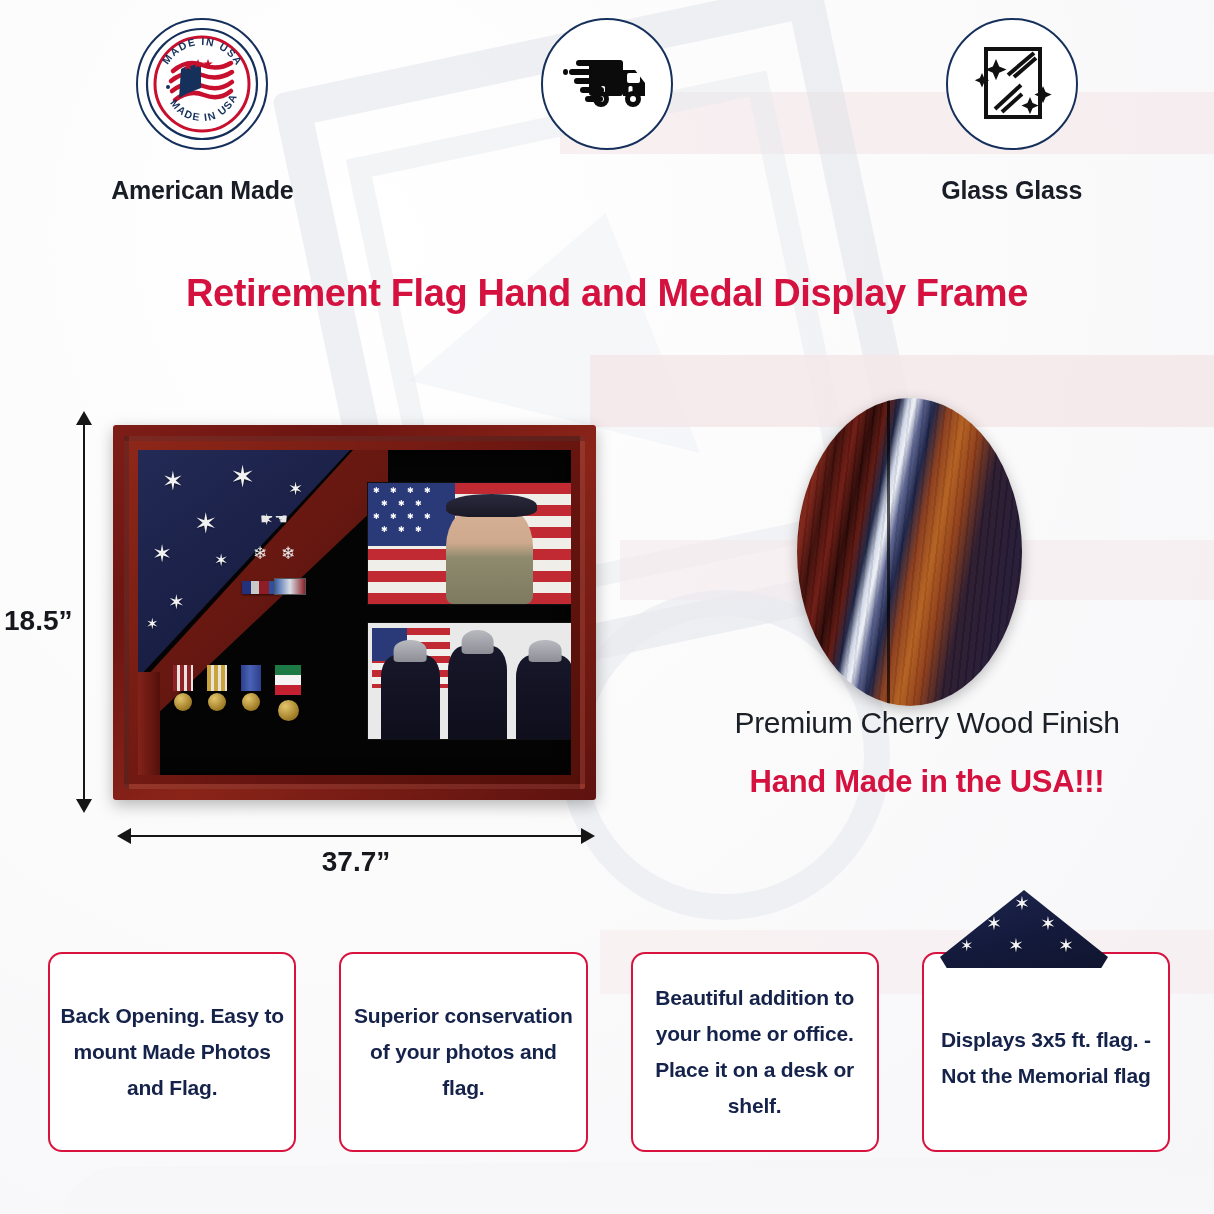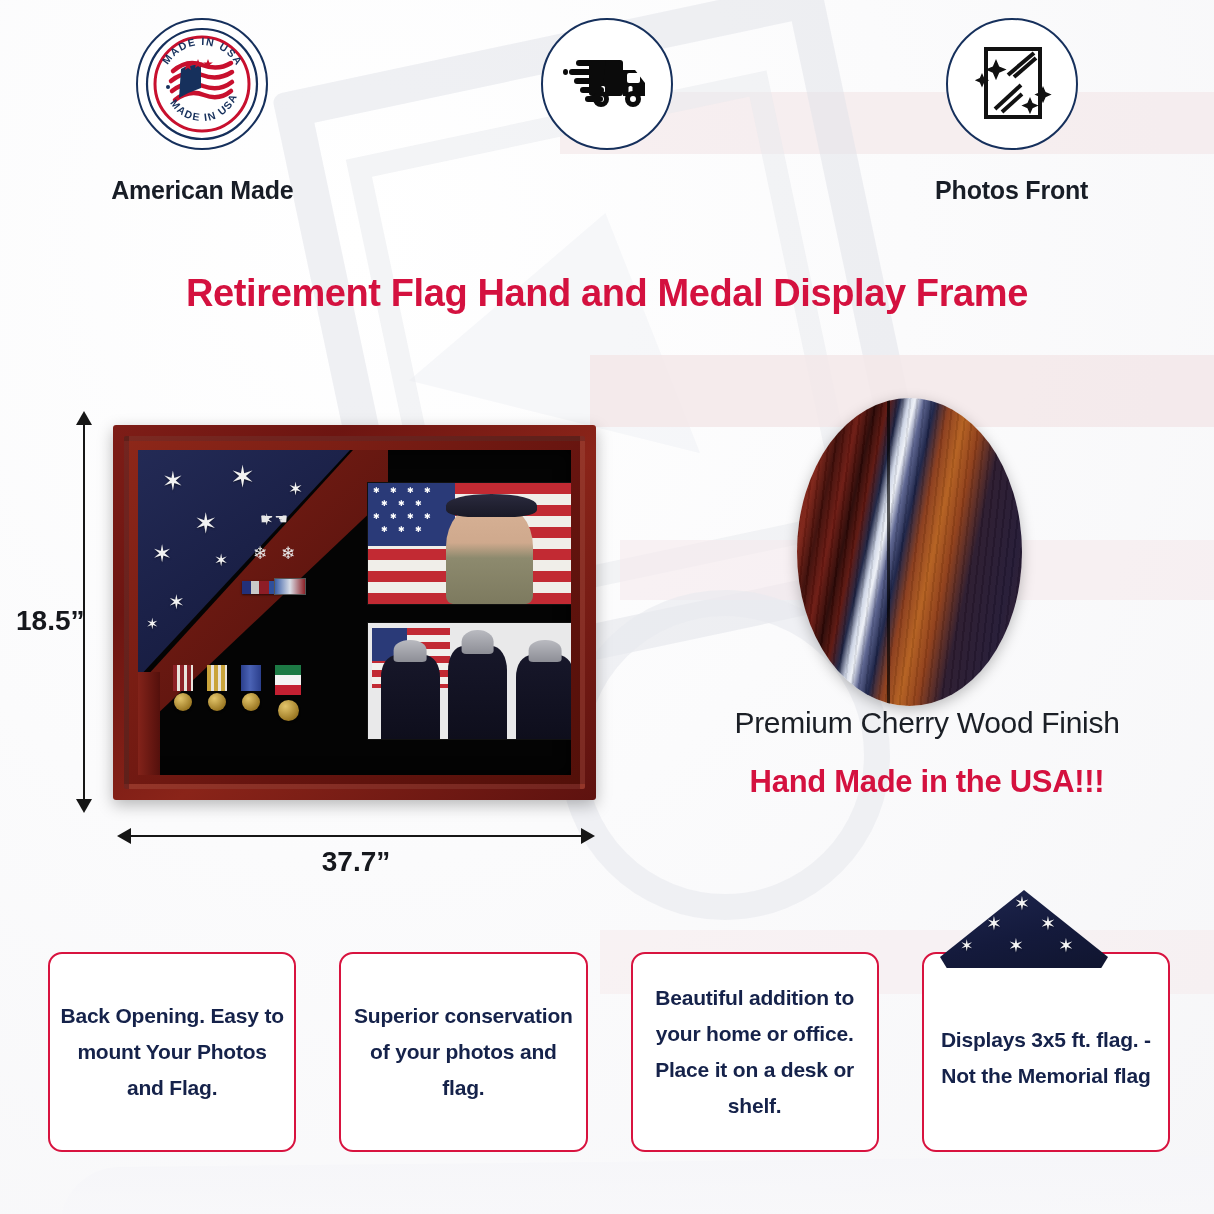--- a/index.html
+++ b/index.html
@@ -74,21 +74,21 @@
   }
 
   .dim-v { position:absolute; left:83px; top:424px; width:2px; height:376px; background:#161616; }
   .dim-v:before, .dim-v:after {
     content:""; position:absolute; left:-7px; width:0; height:0;
     border-left:8px solid transparent; border-right:8px solid transparent;
   }
   .dim-v:before { top:-13px; border-bottom:14px solid #161616; }
   .dim-v:after  { bottom:-13px; border-top:14px solid #161616; }
   .dim-v-label {
-    position:absolute; left:16px; top:605px; font-size:28px; font-weight:800; color:#16181d;
+    position:absolute; left:4px; top:605px; font-size:28px; font-weight:800; color:#16181d;
   }
 
   .dim-h { position:absolute; left:130px; top:835px; width:452px; height:2px; background:#161616; }
   .dim-h:before, .dim-h:after {
     content:""; position:absolute; top:-7px; width:0; height:0;
     border-top:8px solid transparent; border-bottom:8px solid transparent;
   }
   .dim-h:before { left:-13px; border-right:14px solid #161616; }
   .dim-h:after  { right:-13px; border-left:14px solid #161616; }
   .dim-h-label {
@@ -349,21 +349,21 @@
           <line x1="44" y1="36" x2="70" y2="14" stroke="#111" stroke-width="4"></line>
           <line x1="50" y1="38" x2="72" y2="19" stroke="#111" stroke-width="4"></line>
           <line x1="31" y1="70" x2="57" y2="46" stroke="#111" stroke-width="4"></line>
           <line x1="38" y1="73" x2="58" y2="55" stroke="#111" stroke-width="4"></line>
           <path d="M32 20 l3.2 7.4 7.4 3.2 -7.4 3.2 -3.2 7.4 -3.2 -7.4 -7.4 -3.2 7.4 -3.2 z" fill="#111"></path>
           <path d="M18 34 l2.2 5 5 2.2 -5 2.2 -2.2 5 -2.2 -5 -5 -2.2 5 -2.2 z" fill="#111"></path>
           <path d="M79 47 l2.6 6 6 2.6 -6 2.6 -2.6 6 -2.6 -6 -6 -2.6 6 -2.6 z" fill="#111"></path>
           <path d="M66 58 l2.6 6 6 2.6 -6 2.6 -2.6 6 -2.6 -6 -6 -2.6 6 -2.6 z" fill="#111"></path>
         </svg>
       </div>
-      <div class="badge-label">Photos Front</div>
+      <div class="badge-label">Glass Glass</div>
     </div>
 
   </div>
 
   <div class="title">Retirement Flag Hand and Medal Display Frame</div>
 
   <div class="dim-v"></div>
   <div class="dim-v-label">18.5”</div>
   <div class="dim-h"></div>
   <div class="dim-h-label">37.7”</div>
@@ -460,21 +460,21 @@
     <span class="st" style="left:74px; top:4px;">✶</span>
     <span class="st" style="left:46px; top:24px;">✶</span>
     <span class="st" style="left:100px; top:24px;">✶</span>
     <span class="st" style="left:20px; top:48px; font-size:16px;">✶</span>
     <span class="st" style="left:68px; top:46px;">✶</span>
     <span class="st" style="left:118px; top:46px;">✶</span>
   </div>
 
   <div class="features">
     <div class="fbox">
-      <p>Back Opening. Easy to mount Your Photos and Flag.</p>
+      <p>Back Opening. Easy to mount Made Photos and Flag.</p>
     </div>
     <div class="fbox">
       <p>Superior conservation of your photos and flag.</p>
     </div>
     <div class="fbox">
       <p>Beautiful addition to your home or office. Place it on a desk or shelf.</p>
     </div>
     <div class="fbox fbox-4">
       <p>Displays 3x5 ft. flag. - Not the Memorial flag</p>
     </div>

